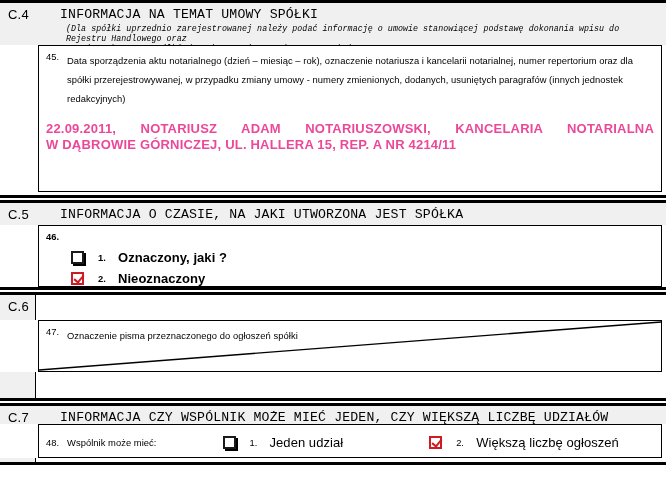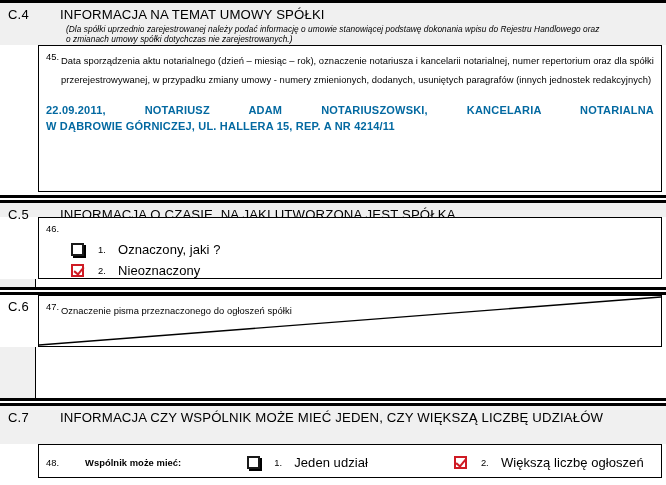--- a/index.html
+++ b/index.html
@@ -56,20 +56,21 @@
     letter-spacing: 0.2px;
     z-index: 3;
   }
 
   
   .section-head {
     position: relative;
     background: #f0f0f0;
     padding: 4px 6px 3px 60px;
     box-sizing: border-box;
+    font-family: Liberation Mono, monospace;
   }
   .section-title {
     font-size: 13.2px;
     line-height: 15.5px;
     letter-spacing: 0.15px;
     white-space: pre-line;
   }
   .section-note {
     font-size: 8.3px;
     font-style: italic;
@@ -92,38 +93,38 @@
     position: relative;
     border: 1px solid #000;
     background: #ffffff;
     box-sizing: border-box;
     padding: 5px 7px 5px 7px;
   }
 
   .field-line {
     display: flex;
     align-items: flex-start;
-    gap: 0;
+    gap: 6px;
   }
   .field-num {
     font-size: 9.4px;
     line-height: 12px;
     flex: 0 0 auto;
     min-width: 15px;
   }
   .field-text {
     font-size: 9.4px;
     line-height: 19px;
     letter-spacing: 0.05px;
   }
 
   
   .answer-red {
-    color: #0369a1;
-    font-size: 11px;
+    color: #ec4899;
+    font-size: 13px;
     font-weight: bold;
     line-height: 16px;
     letter-spacing: 0.2px;
   }
   .answer-red .l1 {
     display: block;
     text-align: justify;
     text-align-last: justify;
   }
   .answer-red .l2 {
@@ -215,26 +216,26 @@
           <span class="l2">W DĄBROWIE GÓRNICZEJ, UL. HALLERA 15, REP. A NR 4214/11</span>
         </div>
       </div>
     </div>
   </div>
 
   <div class="section" style="height:90px;">
     <div class="section-gutter"></div>
     <div class="section-code">C.5</div>
 
-    <div class="section-head" style="height:14px;">
+    <div class="section-head" style="height:22px;">
       <div class="section-title">INFORMACJA O CZASIE, NA JAKI UTWORZONA  JEST SPÓŁKA</div>
     </div>
 
     <div class="section-body" style="height:62px;">
-      <div class="inner-box" style="height:62px;">
+      <div class="inner-box" style="height:62px;font-weight:bold;">
         <div class="field-line">
           <span class="field-num">46.</span>
         </div>
 
         <div class="cb-row" style="margin-top:7px; margin-left:25px;">
           <span class="cb off"></span>
           <span class="cb-index">1.</span>
           <span class="cb-label">Oznaczony, jaki ?</span>
         </div>
 
@@ -246,45 +247,45 @@
       </div>
     </div>
   </div>
 
   <div class="section" style="height:109px;">
     <div class="section-gutter"></div>
     <div class="section-code">C.6</div>
 
 
     <div class="section-body" style="height:52px;">
-      <div class="inner-box" style="height:52px;">
+      <div class="inner-box" style="height:52px;margin-top:25px;">
         <div class="field-line">
           <span class="field-num">47.</span>
           <span class="field-text">Oznaczenie pisma przeznaczonego do ogłoszeń spółki</span>
         </div>
         <svg class="strike-svg" viewBox="0 0 620 52" preserveAspectRatio="none">
           <line x1="0" y1="51" x2="620" y2="1" stroke="#000000" stroke-width="1.4" vector-effect="non-scaling-stroke"></line>
         </svg>
       </div>
     </div>
   </div>
 
   <div class="section" style="height:62px;">
     <div class="section-gutter"></div>
     <div class="section-code">C.7</div>
 
-    <div class="section-head" style="height:38px;">
+    <div class="section-head" style="height:18px;">
       <div class="section-title">INFORMACJA CZY WSPÓLNIK  MOŻE MIEĆ JEDEN, CZY WIĘKSZĄ LICZBĘ  UDZIAŁÓW</div>
     </div>
 
     <div class="section-body" style="height:34px;">
       <div class="inner-box" style="height:34px; padding-top:8px;">
         <div class="opt-pair">
           <span class="field-num">48.</span>
-          <span class="field-text" style="margin-left:24px;font-weight:bold;">Wspólnik może mieć:</span>
+          <span class="field-text" style="margin-left:6px;">Wspólnik może mieć:</span>
 
           <span class="cb-row" style="margin-left:66px;">
             <span class="cb off"></span>
             <span class="cb-index">1.</span>
             <span class="cb-label">Jeden udział</span>
           </span>
 
           <span class="cb-row" style="margin-left:86px;">
             <span class="cb on"></span>
             <span class="cb-index">2.</span>

